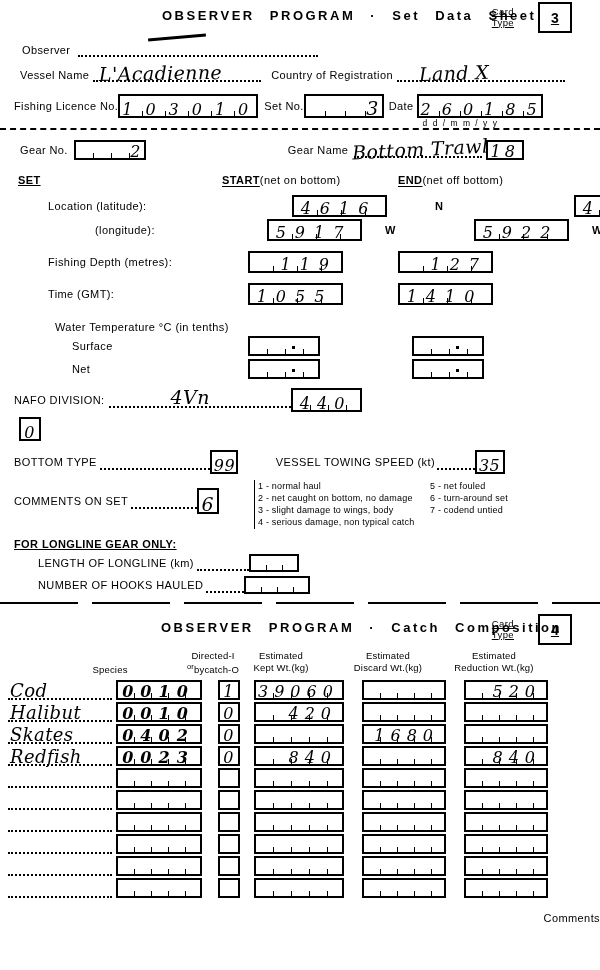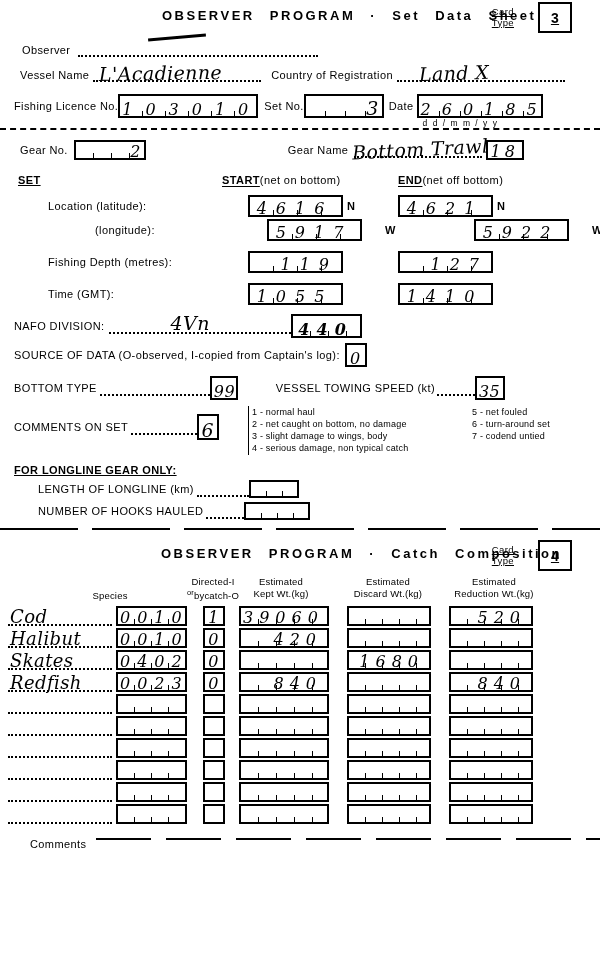--- a/index.html
+++ b/index.html
@@ -68,48 +68,48 @@
   .tgap { width:92px; flex:none; }
 
   .nafrow { margin:9px 0 0 14px; }
   .catrow { margin:5px 0 0 14px; }
   .srcrow { margin:5px 0 0 14px; }
   .botrow { margin:9px 0 0 14px; }
 
   
   .cmtblock { position:relative; margin:6px 0 0 14px; height:56px; }
   .cmtline { position:absolute; left:0; top:8px; display:flex; align-items:center; }
-  .legend { position:absolute; left:234px; top:0; display:flex;gap:48px; }
+  .legend { position:absolute; left:240px; top:0; display:flex; }
   .legcol { font-size:9px; letter-spacing:.2px; line-height:1.35; }
   .legcol1 { width:172px; border-left:1px solid #000; padding-left:3px; }
   .legcol2 { width:120px; }
 
   .llhead { margin:2px 0 0 14px; font-weight:bold; text-decoration:underline; }
   .llrow { margin:4px 0 0 14px;padding-left:24px; }
 
   
   .chead { position:relative; height:32px; margin-top:4px; }
   .ch { position:absolute; font-size:9.5px; line-height:1.25; text-align:center; letter-spacing:.2px; }
   .sup { vertical-align:super; font-size:7.5px; }
   .crows { margin-left:8px; }
   .crow { display:flex; align-items:flex-start; height:20px; margin-bottom:2px; }
   .spcell { position:relative; width:104px; border-bottom:2px dotted #000; height:18px; margin-right:4px; flex:none; }
   .spname { position:absolute; left:2px; bottom:-2px; font-size:18px; white-space:nowrap; }
-  .codebx { width:71px; height:20px; --cell:17px; margin-right:16px; }
+  .codebx { width:86px; height:20px; --cell:17px; margin-right:16px;font-weight:bold; }
   .dirbx  { width:22px; height:20px; margin-right:14px; }
   .keptbx { width:90px; height:20px; --cell:18px; margin-right:18px; }
   .discbx { width:84px; height:20px; --cell:17px; margin-right:18px; }
   .redbx  { width:84px; height:20px; --cell:17px; }
   .code { text-align:center; letter-spacing:7px; }
   .wt { text-align:right; letter-spacing:6px; padding-right:2px; }
   .dv { text-align:center; }
 
   .comments { margin:14px 0 0 30px; }
   .cmline { height:2px; background:repeating-linear-gradient(90deg,#000 0 55px, transparent 55px 70px); margin:21px 30px 0 30px; }
-  .cm1 { display:flex; align-items:flex-start; }
+  .cm1 { display:flex; align-items:flex-end;flex-direction:column; }
   .cm1 .cmline { flex:1; margin:0 0 3px 10px; }
 </style>
 </head>
 <body>
 
 <div class="page">
 
   <div>
 
     <div class="titlerow">
@@ -175,21 +175,21 @@
         <span class="bval hw c ls4">18</span>
       </span>
     </div>
 
     <div class="sethead">
       <span class="setttl">SET</span>
       <span class="colstart"><u class="b">START</u><span>(net on bottom)</span></span>
       <span class="colend"><u class="b">END</u><span>(net off bottom)</span></span>
     </div>
 
-    <div class="setrow" style="margin-top:3px;">
+    <div class="setrow" style="margin-top:3px;gap:44px;">
       <span class="setlabel">Location (latitude):</span>
       <span class="bx tick sbox">
           <span class="bval hw c ls9">4616</span>
         </span>
       <span class="unit">N</span>
       <span class="gapcol"></span>
       <span class="bx tick sbox">
           <span class="bval hw c ls9">4621</span>
         </span>
       <span class="unit">N</span>
@@ -227,34 +227,48 @@
           <span class="bval hw c ls9">1055</span>
         </span>
       <span class="unit"></span>
       <span class="gapcol"></span>
       <span class="bx tick sbox">
           <span class="bval hw c ls9">1410</span>
         </span>
       <span class="unit"></span>
     </div>
 
+    <div class="tempblock">
+      <div class="templbl">Water Temperature °C (in tenths)</div>
+      <div class="temprow">
+        <span class="templabel">Surface</span>
+        <span class="bx tick tbox"></span>
+        <span class="tgap"></span>
+        <span class="bx tick tbox"></span>
+      </div>
+      <div class="temprow">
+        <span class="templabel">Net</span>
+        <span class="bx tick tbox"></span>
+        <span class="tgap"></span>
+        <span class="bx tick tbox"></span>
+      </div>
+    </div>
 
     <div class="row nafrow">
       <span>NAFO DIVISION:</span>
       <span class="dotline" style="width:182px; margin-left:4px; position:relative;">
         <span class="hw hw-big hwover" style="left:62px; bottom:-1px;">4Vn</span>
       </span>
-      <span class="bx tick" style="width:71px; height:24px;font-weight:bold; --cell:18px;">
+      <span class="bx tick" style="width:71px; height:24px; --cell:18px;">
         <span class="bval hw c ls7">440</span>
       </span>
     </div>
 
 
     <div class="row srcrow">
-      <span>SOURCE OF DATA (O-observed, I-copied from Captain's log):</span>
       <span class="bx" style="width:22px; height:24px; margin-left:5px;">
         <span class="bval hw c">0</span>
       </span>
     </div>
 
     <div class="row botrow">
       <span>BOTTOM TYPE</span>
       <span class="dotline" style="width:110px; margin-left:3px;"></span>
       <span class="bx" style="width:28px; height:24px;">
         <span class="bval hw c">99</span>

